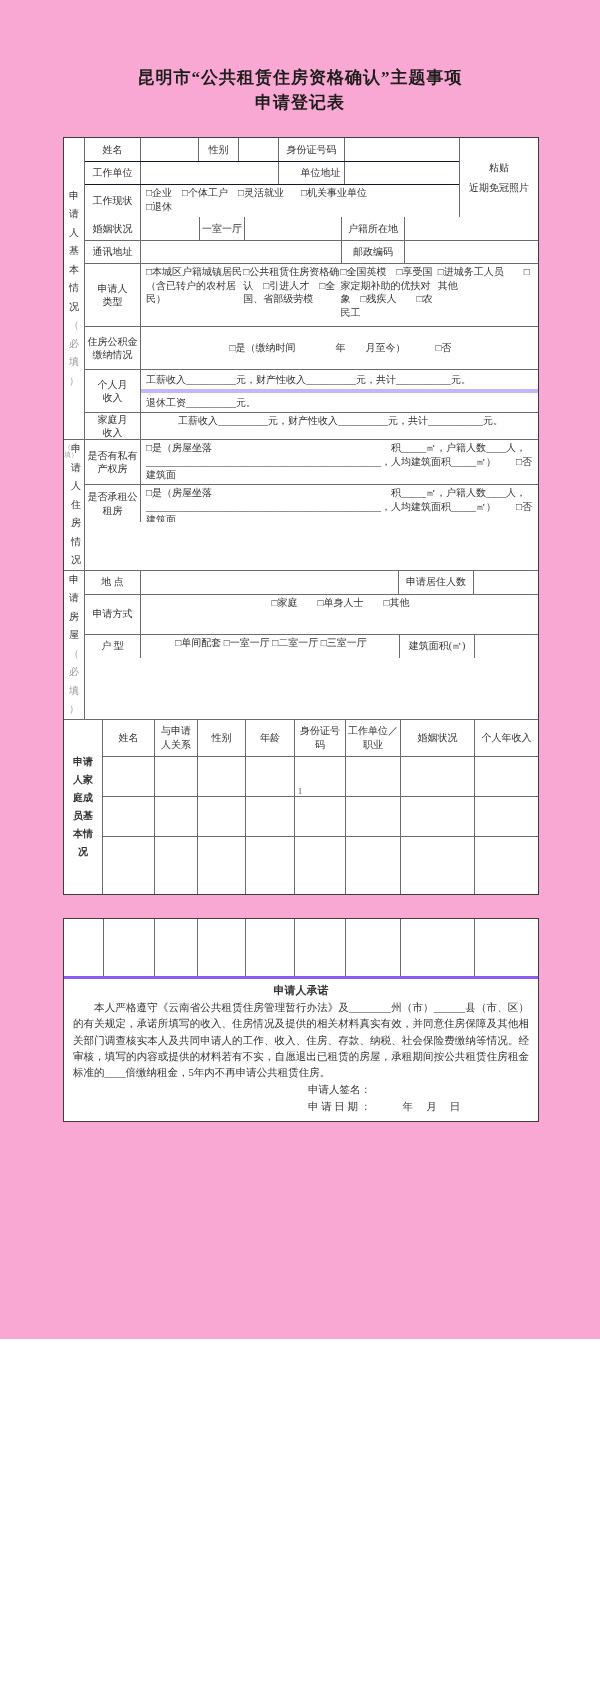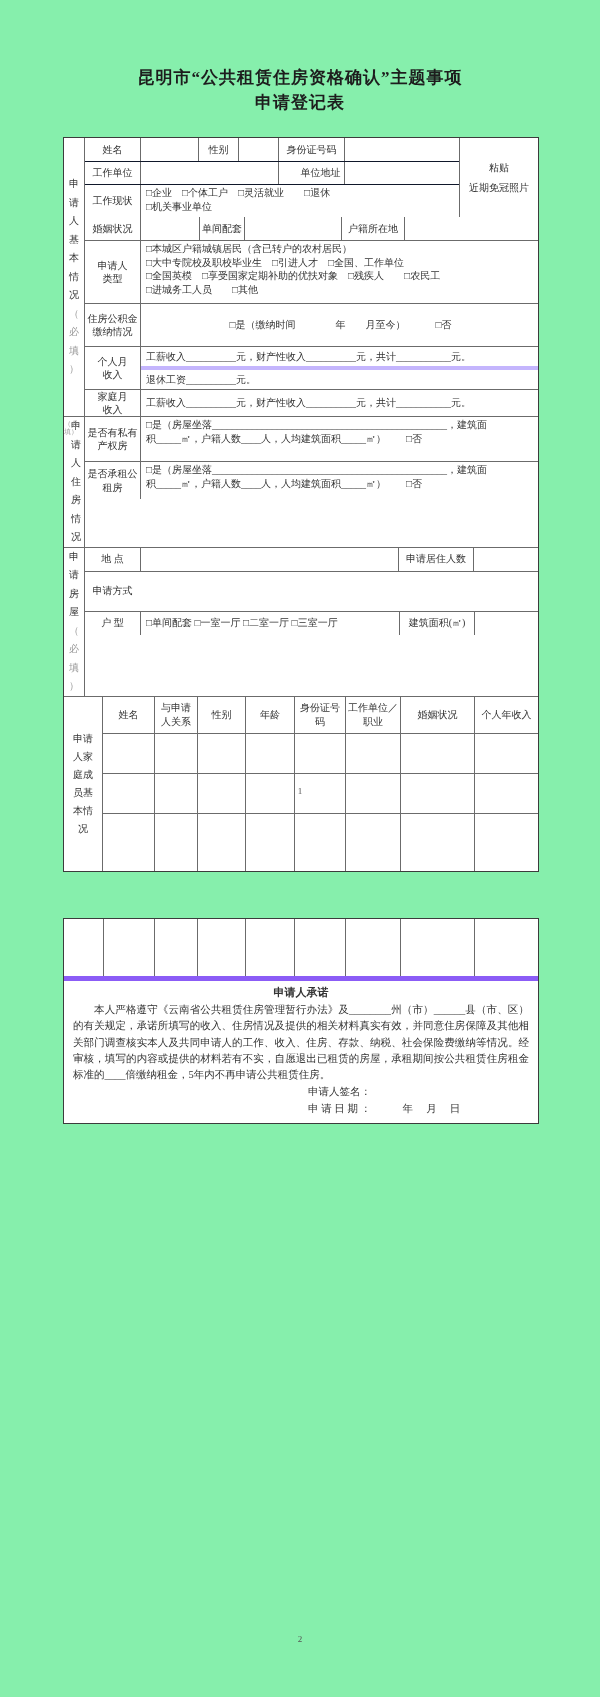--- a/index.html
+++ b/index.html
@@ -1,69 +1,69 @@
 <!DOCTYPE html>
 <html><head>
 <meta charset="utf-8">
 <style>
   html,body{margin:0;padding:0;}
   body{
     width:600px;height:1697px;background:#ffffff;
     font-family:"Liberation Serif","DejaVu Serif",serif;
     color:#2e2e2e;-webkit-font-smoothing:antialiased;
   }
-  .sheet{position:relative;width:600px;height:1697px;background:#86efac;overflow:hidden;}
+  .sheet{position:relative;width:600px;height:1339px;background:#f9a8d4;overflow:hidden;}
   .doc-title{
     position:absolute;top:66px;left:0;width:600px;text-align:center;
     font-size:17px;font-weight:bold;line-height:1.45;letter-spacing:1px;color:#1d1d1d;
   }
   .ftable{
     position:absolute;left:63px;width:476px;border:1.5px solid #3c3c3c;
     box-sizing:border-box;background:#fff;font-size:10px;color:#333;
   }
   .ftable *{box-sizing:border-box;}
   .section{display:flex;align-items:stretch;}
   .section + .section{border-top:1px solid #6b6b6b;}
   .side{
     width:21px;flex:0 0 21px;border-right:1px solid #6b6b6b;position:relative;
     display:flex;align-items:center;justify-content:center;overflow:hidden;
   }
-  .side-wide{width:39px;flex:0 0 39px;}
+  .side-wide{width:39px;flex:0 0 39px;font-weight:bold;}
   .vtxt{width:13px;word-break:break-all;line-break:anywhere;text-align:center;line-height:1.85;font-size:10px;}
   .vtxt .req{color:#9a9a9a;}
   .vtxt2{width:26px;word-break:break-all;line-break:anywhere;text-align:center;line-height:1.8;font-size:10px;}
   .sreq{position:absolute;left:0;top:3px;font-size:7px;color:#9f9f9f;width:8px;word-break:break-all;line-height:1.2;}
   .rows{flex:1;display:flex;flex-direction:column;min-width:0;}
   .row{display:flex;align-items:stretch;min-width:0;}
   .row + .row{border-top:1px solid #6b6b6b;}
   .cell{
     border-left:1px solid #6b6b6b;display:flex;align-items:center;justify-content:center;
     text-align:center;padding:1px 2px;min-width:0;overflow:hidden;line-height:1.35;
   }
   .cell:first-child{border-left:none;}
   .lab{flex:0 0 55px;width:55px;flex-direction:column;}
   .val{}
   .content{justify-content:flex-start;text-align:left;padding-left:5px;padding-right:3px;
-    flex-direction:column;align-items:flex-start;}
+    align-items:flex-start;}
   .content.centerv{align-items:center;justify-content:center;text-align:right;}
   .grow{flex:1 1 auto;}
   .split{display:flex;align-items:stretch;}
   .leftrows{width:374px;flex:0 0 374px;display:flex;flex-direction:column;}
   .leftrows .row + .row{border-top:1px solid #0f172a;}
   .photo{flex:1;border-left:1px solid #6b6b6b;display:flex;flex-direction:column;
     align-items:center;justify-content:center;line-height:2;font-size:10px;}
   .subrows{flex:1;display:flex;flex-direction:column;min-width:0;border-left:1px solid #6b6b6b;}
   .subrows .srow{flex:1;display:flex;align-items:center;padding-left:5px;}
   .subrows .srow + .srow{border-top:4px solid #c4b5fd;}
   .h23{height:23px;} .h24{height:24px;justify-content:center;} .h33{height:33px;} .h43{height:43px;}
   .h63{height:63px;} .h27{height:27px;} .h44{height:44px;} .h38{height:38px;}
   .h40{height:40px;} .h36{height:36px;} .h57{height:57px;} .h58{height:58px;}
   .line{display:block;width:100%;}
   .pagenum{position:absolute;width:600px;text-align:center;font-size:9px;color:#555;}
-  .promise{border-top:5px solid #8b5cf6;padding:3px 9px 6px 9px;font-size:10.5px;line-height:1.55;}
+  .promise{border-top:3px solid #8b5cf6;padding:3px 9px 6px 9px;font-size:10.5px;line-height:1.55;}
   .promise-title{text-align:center;font-weight:bold;font-size:11px;margin-bottom:1px;}
   .promise-text{text-indent:2em;text-align:justify;}
   .promise-sign{margin-left:235px;margin-top:1px;}
   .promise-date{margin-left:235px;}
 </style>
 </head>
 <body>
 
 <div class="sheet">
 
@@ -107,35 +107,41 @@
           </div>
           <div class="photo">
             <span>粘贴</span>
             <span>近期免冠照片</span>
           </div>
         </div>
 
         <div class="row h23">
           <div class="cell lab">婚姻状况</div>
           <div class="cell val" style="flex:0 0 59px;"></div>
-          <div class="cell" style="flex:0 0 45px;">单间配套</div>
+          <div class="cell" style="flex:0 0 45px;">一室一厅</div>
           <div class="cell val" style="flex:0 0 97px;"></div>
           <div class="cell" style="flex:0 0 63px;">户籍所在地</div>
           <div class="cell val grow"></div>
         </div>
 
+        <div class="row h23">
+          <div class="cell lab">通讯地址</div>
+          <div class="cell val" style="flex:0 0 201px;"></div>
+          <div class="cell" style="flex:0 0 63px;">邮政编码</div>
+          <div class="cell val grow"></div>
+        </div>
 
         <div class="row h63">
           <div class="cell lab">
             <span>申请人</span>
             <span>类型</span>
           </div>
           <div class="cell content grow">
             <span class="line">□本城区户籍城镇居民（含已转户的农村居民）</span>
-            <span class="line">□大中专院校及职校毕业生　□引进人才　□全国、工作单位</span>
+            <span class="line">□公共租赁住房资格确认　□引进人才　□全国、省部级劳模</span>
             <span class="line">□全国英模　□享受国家定期补助的优扶对象　□残疾人　　□农民工</span>
             <span class="line">□进城务工人员　　□其他</span>
           </div>
         </div>
 
         <div class="row h43">
           <div class="cell lab">
             <span>住房公积金</span>
             <span>缴纳情况</span>
           </div>
@@ -210,20 +216,23 @@
       </div>
       <div class="rows">
         <div class="row h23">
           <div class="cell lab">地 点</div>
           <div class="cell val grow"></div>
           <div class="cell" style="flex:0 0 75px;">申请居住人数</div>
           <div class="cell val" style="flex:0 0 65px;"></div>
         </div>
         <div class="row h40">
           <div class="cell lab">申请方式</div>
+          <div class="cell content centerv grow" style="align-items:flex-start;text-align:left;">
+            <span>□家庭　　□单身人士　　□其他</span>
+          </div>
         </div>
         <div class="row h24">
           <div class="cell lab">户 型</div>
           <div class="cell content centerv" style="flex:0 0 259px;align-items:flex-start;text-align:left;">
             <span>□单间配套 □一室一厅 □二室一厅 □三室一厅</span>
           </div>
           <div class="cell" style="flex:0 0 75px;">建筑面积(㎡)</div>
           <div class="cell val grow"></div>
         </div>
       </div>

